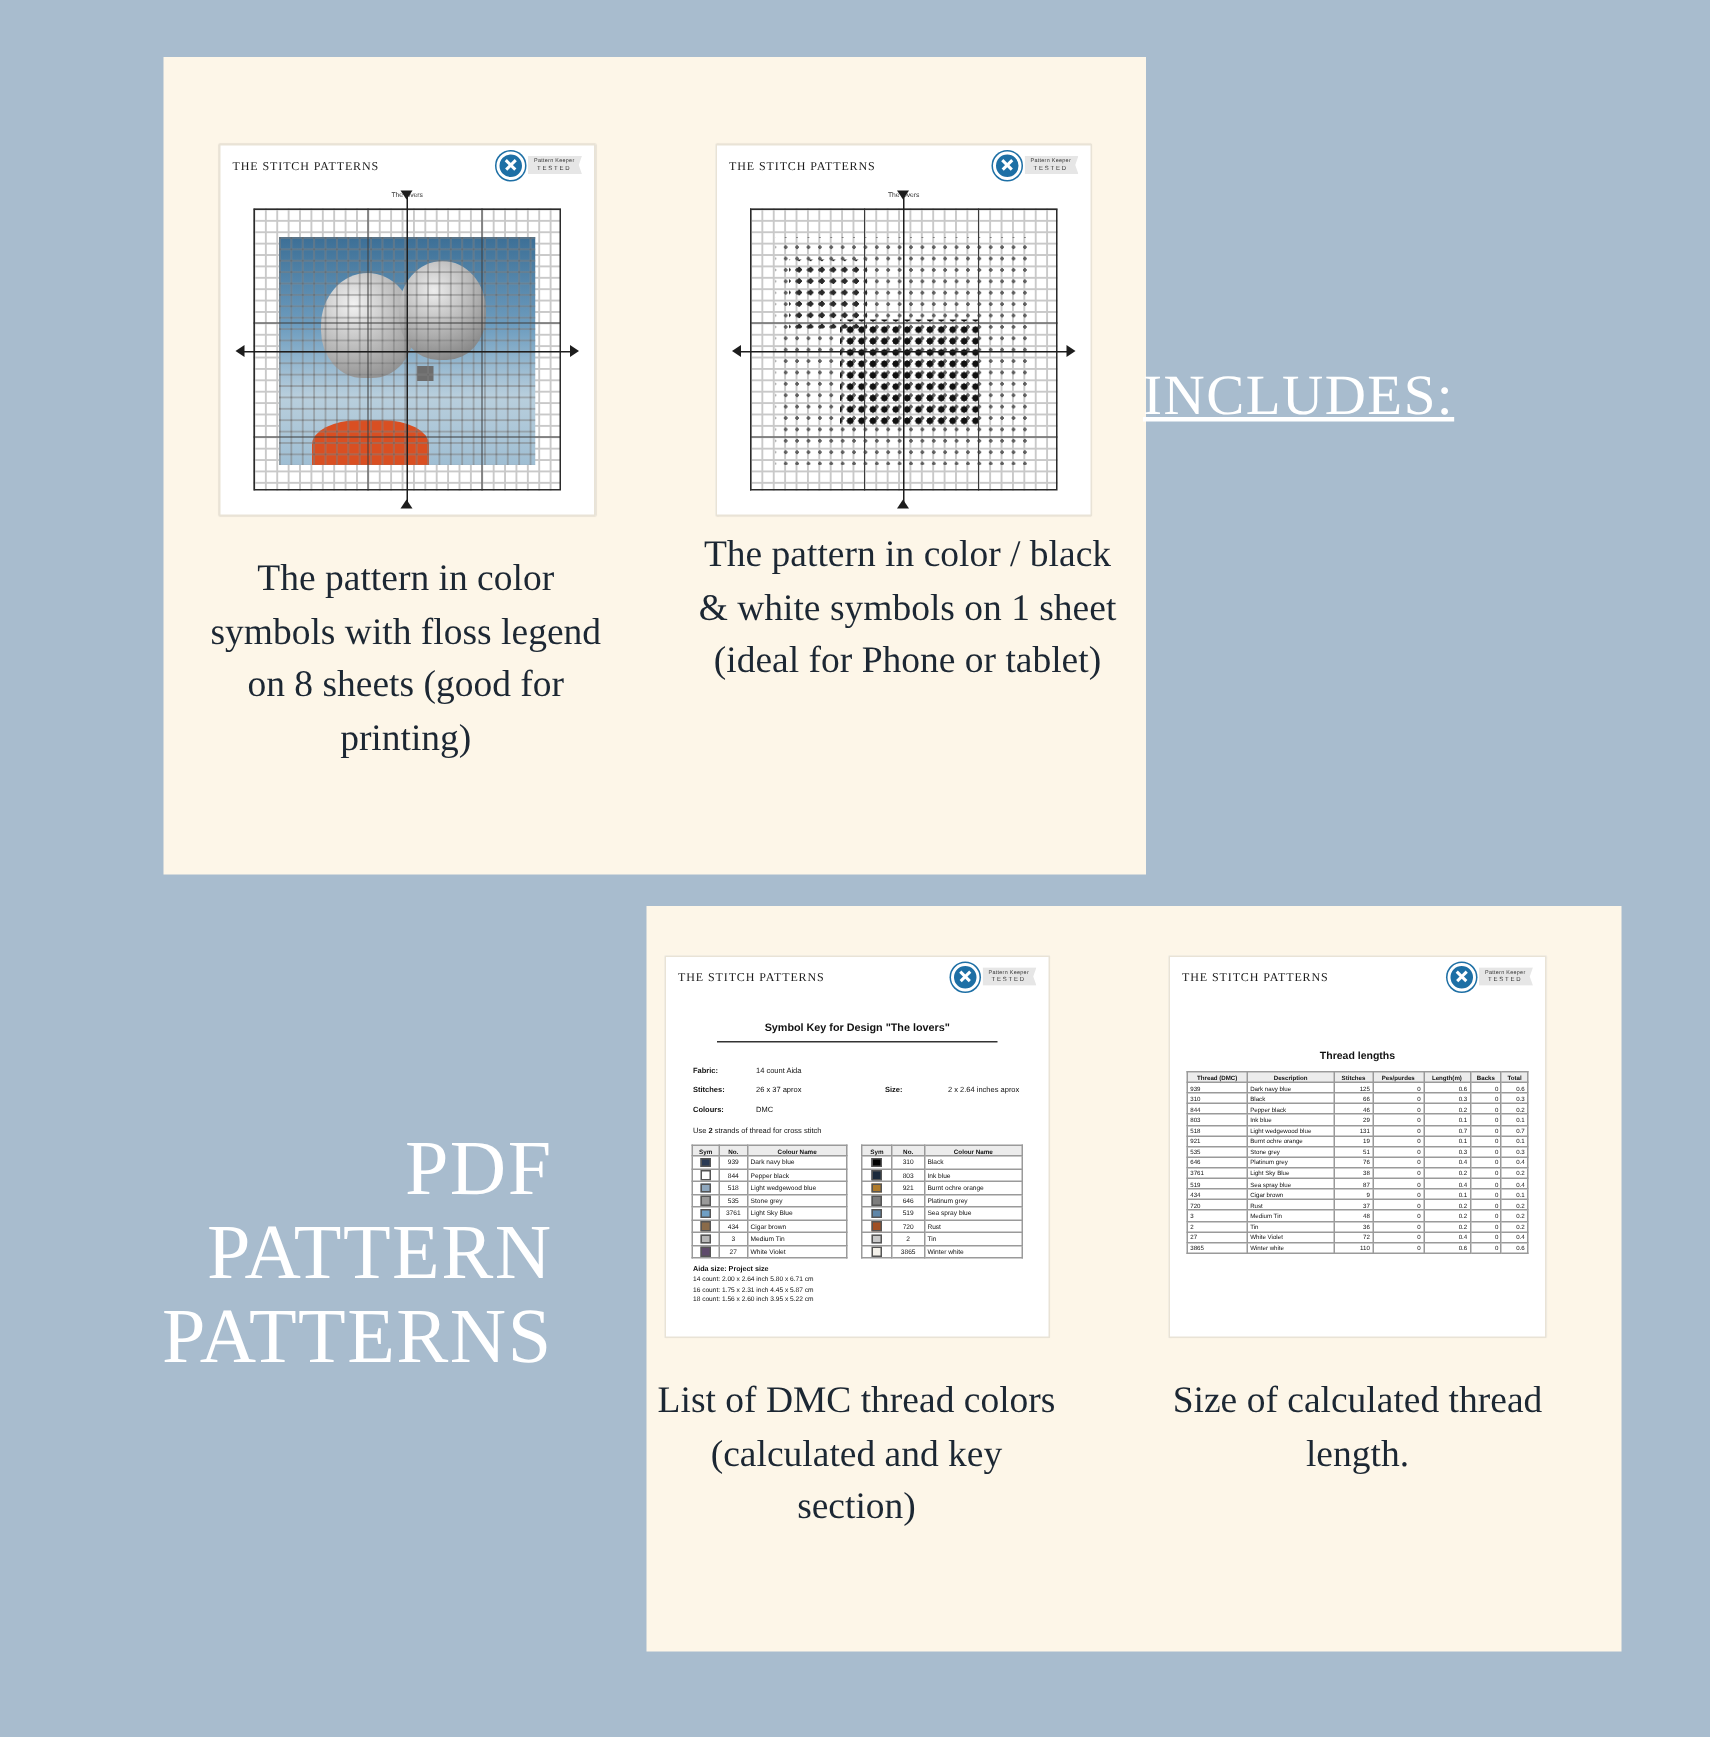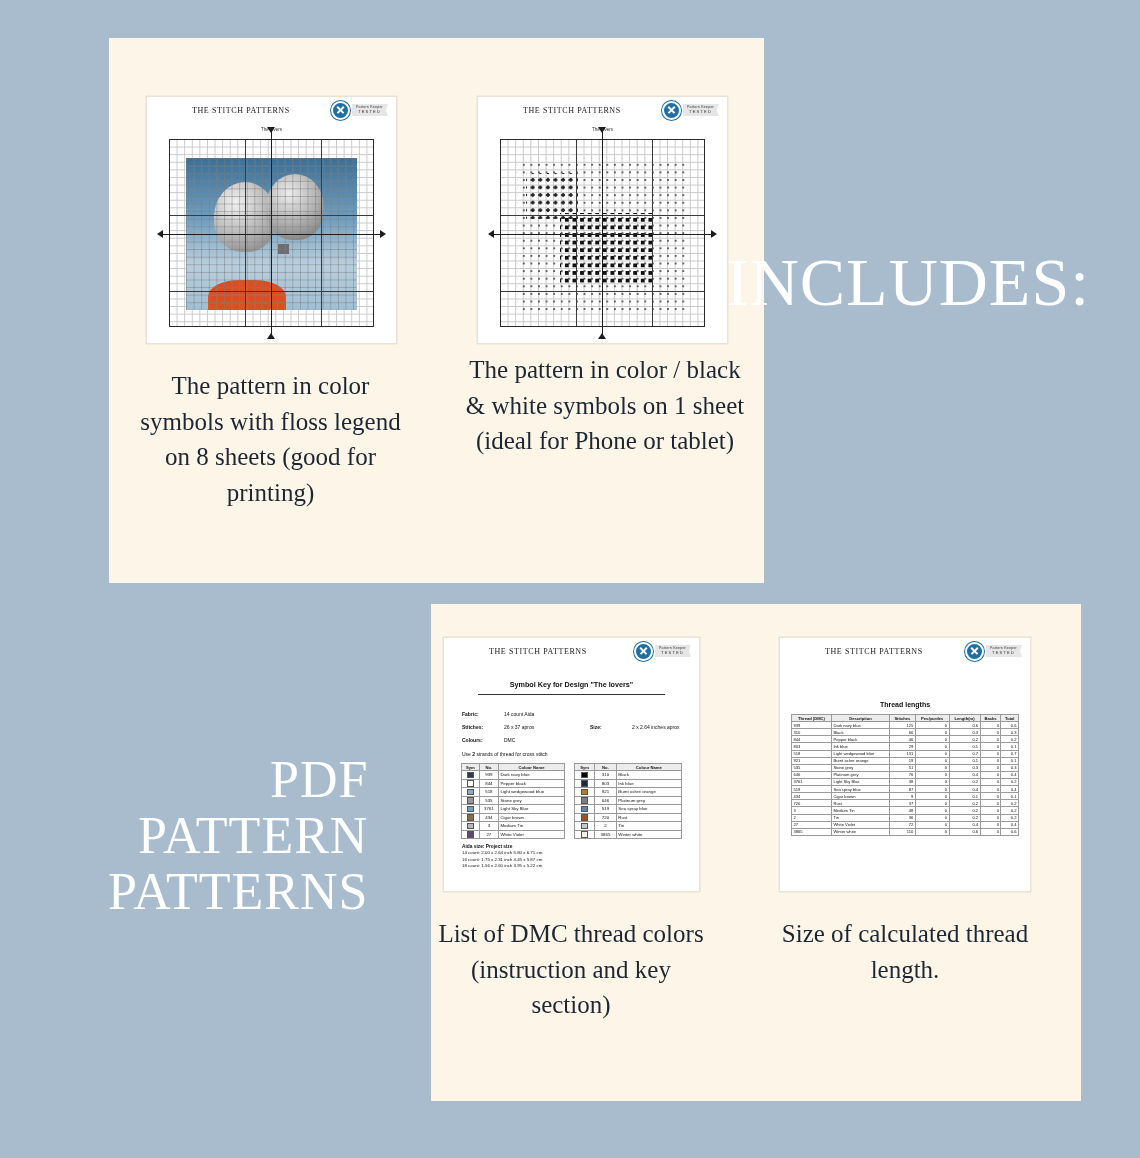--- a/index.html
+++ b/index.html
@@ -36,23 +36,24 @@
   
   .headline {
     position: absolute;
     color: #ffffff;
     font-family: "Liberation Serif", serif;
     font-weight: normal;
     letter-spacing: 1px;
     line-height: 1.15;
   }
   #includes-text {
-    left: 726px;
+    left: 762px;
     top: 243px;
-    font-size: 68px;
+    font-size: 38px;
+    text-decoration: underline;
   }
   #pdf-text {
     left: 108px;
     top: 752px;
     font-size: 52px;
     line-height: 1.08;
     text-align: right;
   }
 
   
@@ -71,21 +72,20 @@
     align-items: center;
     justify-content: space-between;
     padding: 0 8px;
     box-sizing: border-box;
   }
   .sheet-title {
     font-family: "Liberation Serif", serif;
     font-size: 8px;
     letter-spacing: .6px;
     color: #1b1b1b;
-    margin-left: 37px;
   }
   .brand {
     display: flex;
     align-items: center;
     gap: 2px;
   }
   .brand-badge {
     width: 15px; height: 15px;
     border-radius: 50%;
     background: #1d6fa5;
@@ -796,14 +796,14 @@
           <td class="c-num">0.6</td>
           <td class="c-num">0</td>
           <td class="c-num">0.6</td>
         </tr>
       </tbody>
   </table>
 </div>
 
 <div class="caption" id="cap-color">The pattern in color symbols with floss legend on 8 sheets (good for printing)</div>
 <div class="caption" id="cap-bw">The pattern in color / black &amp; white symbols on 1 sheet (ideal for Phone or tablet)</div>
-<div class="caption" id="cap-dmc">List of DMC thread colors (instruction and key section)</div>
+<div class="caption" id="cap-dmc">List of DMC thread colors (calculated and key section)</div>
 <div class="caption" id="cap-length">Size of calculated thread length.</div>
 
 </body></html>

